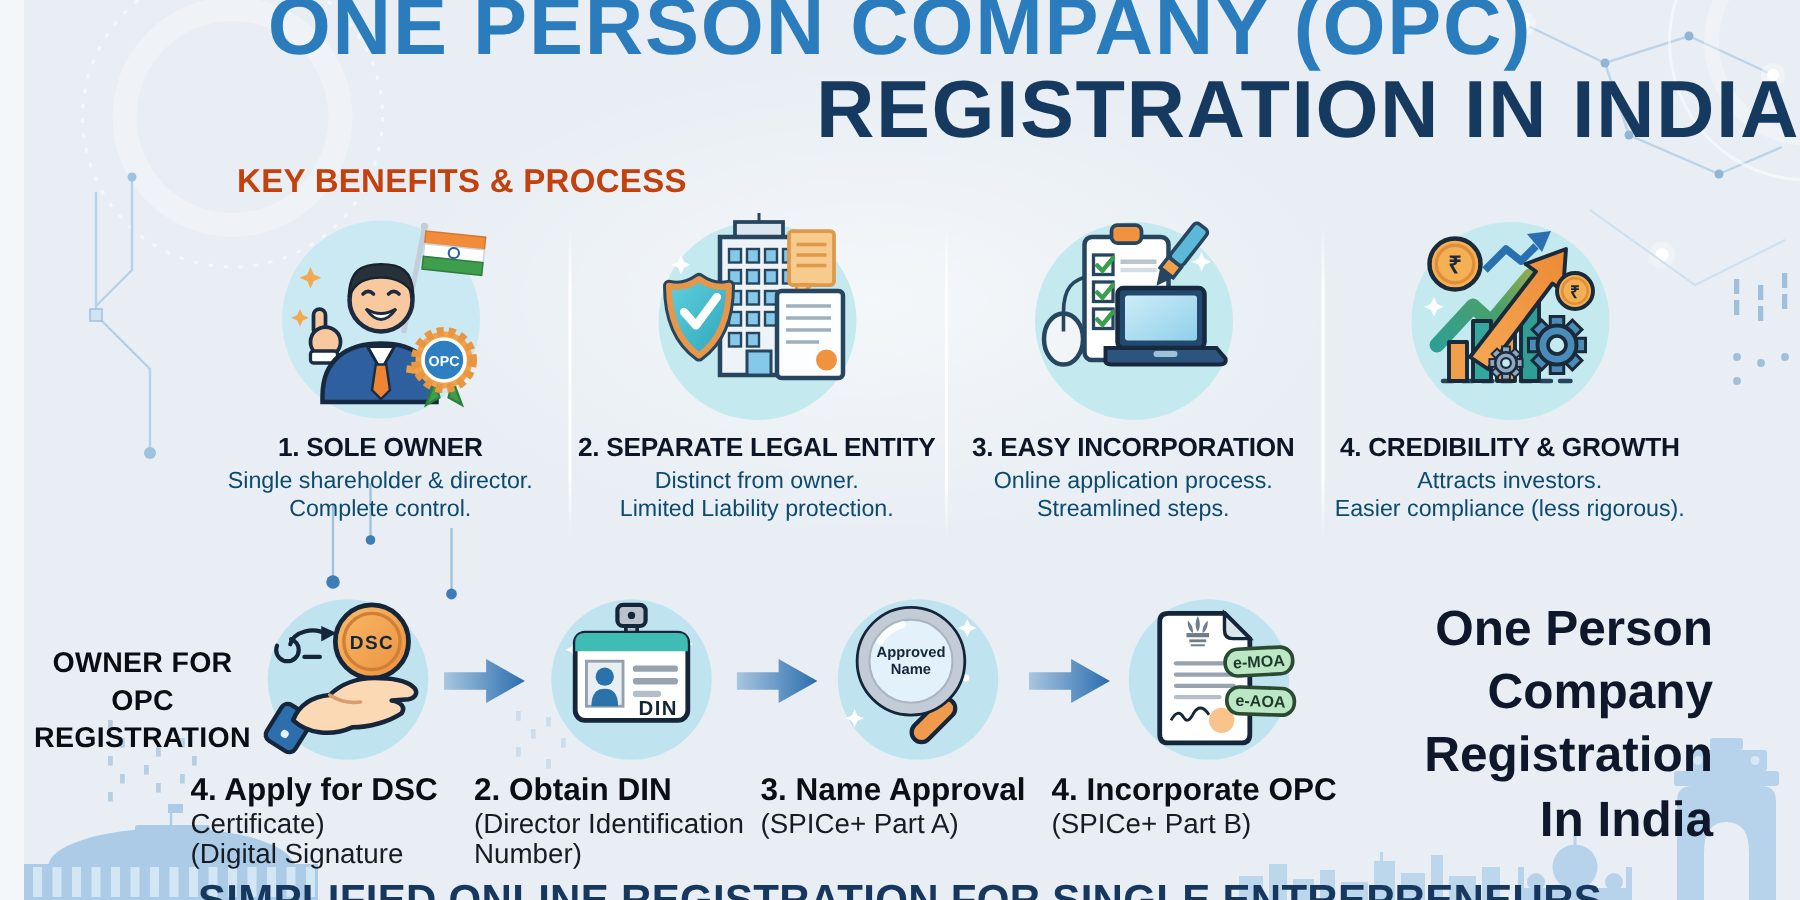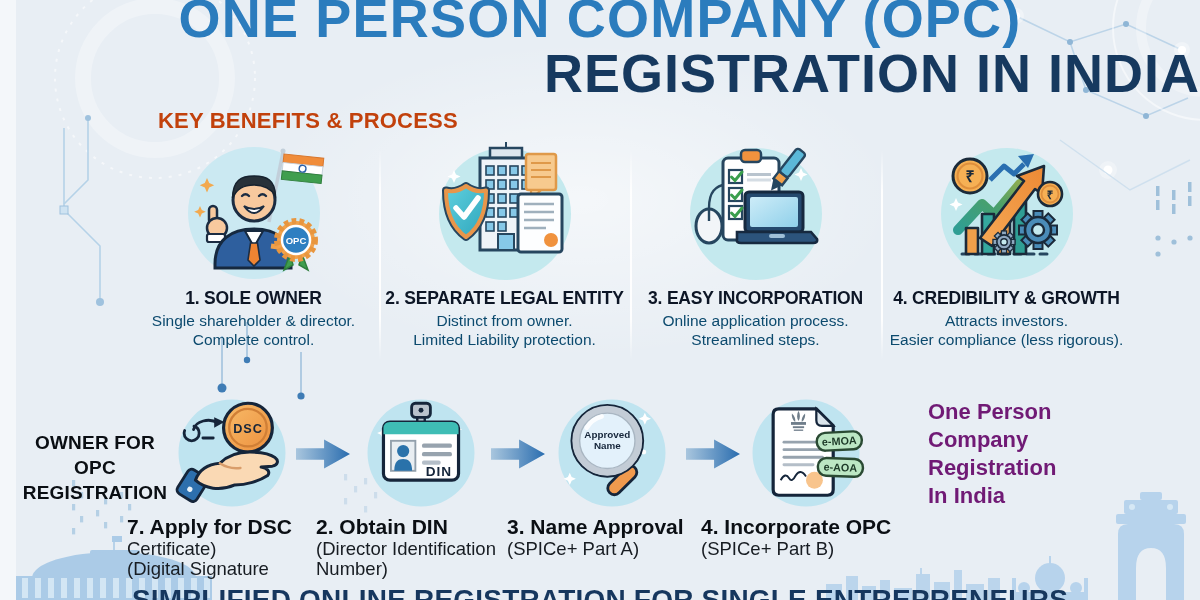--- a/index.html
+++ b/index.html
@@ -32,22 +32,22 @@
     font-size:19px;font-weight:800;color:#0a0e13;line-height:1.32;letter-spacing:.2px;}
   .step{position:absolute;top:392px;width:210px;}
   .step-icon{display:block;margin:0 auto;}
   .step-title{font-size:21px;font-weight:800;color:#0b0f14;white-space:nowrap;margin-top:1px;}
   .step-sub{font-size:18.5px;font-weight:500;color:#171c22;line-height:1.1;}
   .step-sub div{white-space:nowrap;}
   .flow-arrow{position:absolute;top:437px;width:54px;height:34px;
     clip-path:polygon(0 33%,52% 33%,52% 7%,100% 50%,52% 93%,52% 67%,0 67%);
     background:linear-gradient(90deg,#a9c6de,#2a6daf);}
 
-  .side-title{position:absolute;left:928px;top:398px;width:214px;text-align:left;
-    font-size:22px;font-weight:800;color:#701a75;line-height:1.28;}
+  .side-title{position:absolute;left:928px;top:398px;width:214px;text-align:right;
+    font-size:33px;font-weight:800;color:#0f172a;line-height:1.28;}
   .side-title div{white-space:nowrap;}
 
   .footer-banner{position:absolute;left:0;right:0;top:584px;text-align:center;
     font-size:28px;font-weight:800;color:#16375e;letter-spacing:.2px;white-space:nowrap;}
 
   svg text{font-family:"Liberation Sans",sans-serif;}
 </style>
 </head>
 <body>
 
@@ -434,21 +434,21 @@
         <circle cx="82" cy="38" r="20" fill="none" stroke="#d07f36" stroke-width="2.4"></circle>
         <text x="82" y="43.5" font-size="13.5" font-weight="bold" fill="#15253a" text-anchor="middle" letter-spacing="1">DSC</text>
       </g>
       <g transform="translate(26,98) rotate(32)">
         <rect x="-14" y="-12" width="24" height="30" rx="5" fill="#2d6fad" stroke="#15253a" stroke-width="3"></rect>
         <circle cx="-2" cy="8" r="2.8" fill="#e8f2fa"></circle>
       </g>
       <path d="M26,94 C30,83 40,77 52,76 C60,68 72,64 84,64 C97,64 106,66 111,70 C115,73 114,78 108,79 L96,80 C103,81 106,85 103,89 C94,95 80,99 68,99 C52,106 36,103 26,94 Z" fill="#fad9b4" stroke="#15253a" stroke-width="3.2" stroke-linejoin="round"></path>
       <path d="M52,76 C58,80 66,82 74,81" fill="none" stroke="#d99d6b" stroke-width="2.5" stroke-linecap="round"></path>
     </svg>
-    <div class="step-title">7. Apply for DSC</div>
+    <div class="step-title">4. Apply for DSC</div>
     <div class="step-sub">
       <div>Certificate)</div>
       <div>(Digital Signature</div>
     </div>
   </div>
 
   <div class="flow-arrow" style="left:296px"></div>
 
   <div class="step" style="left:316px">
     <svg class="step-icon" width="122" height="122" viewBox="0 0 130 130">

